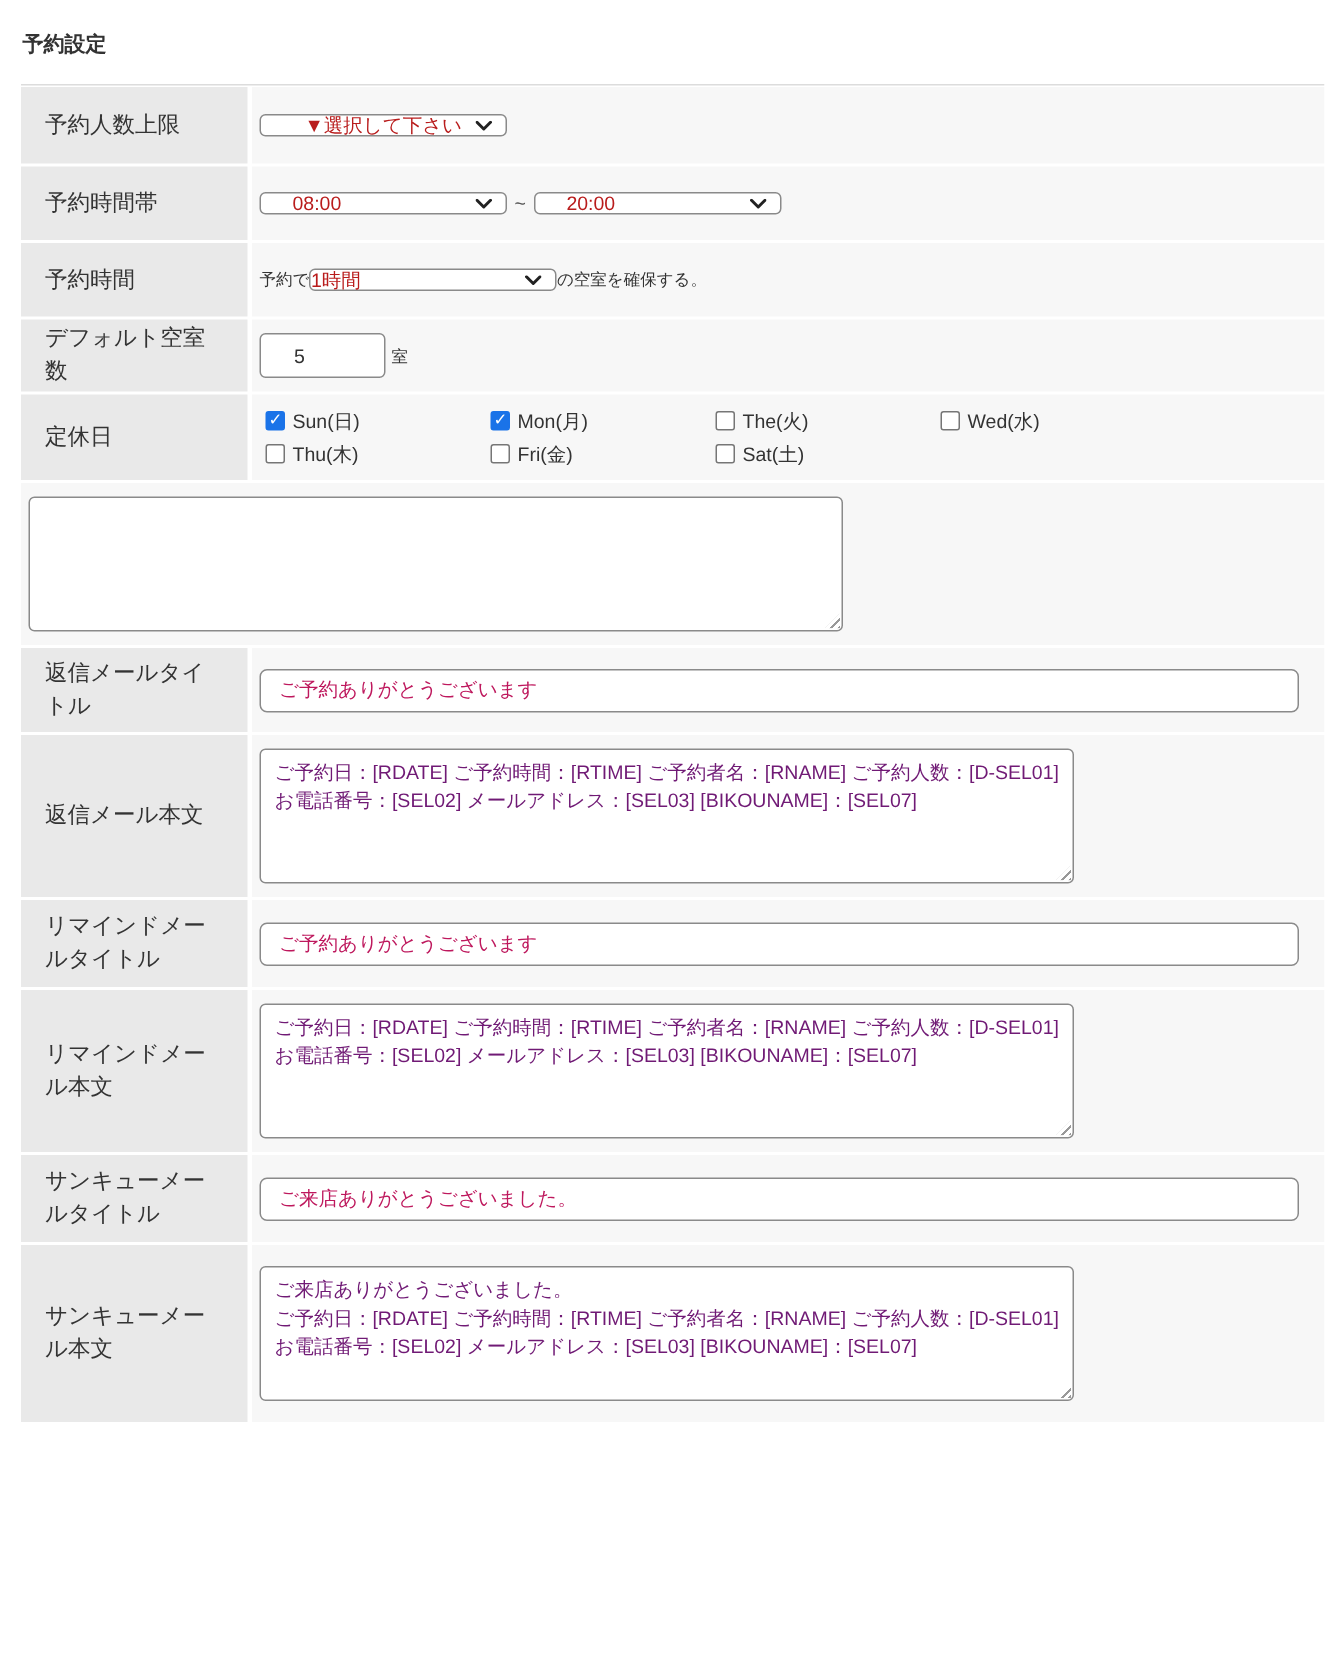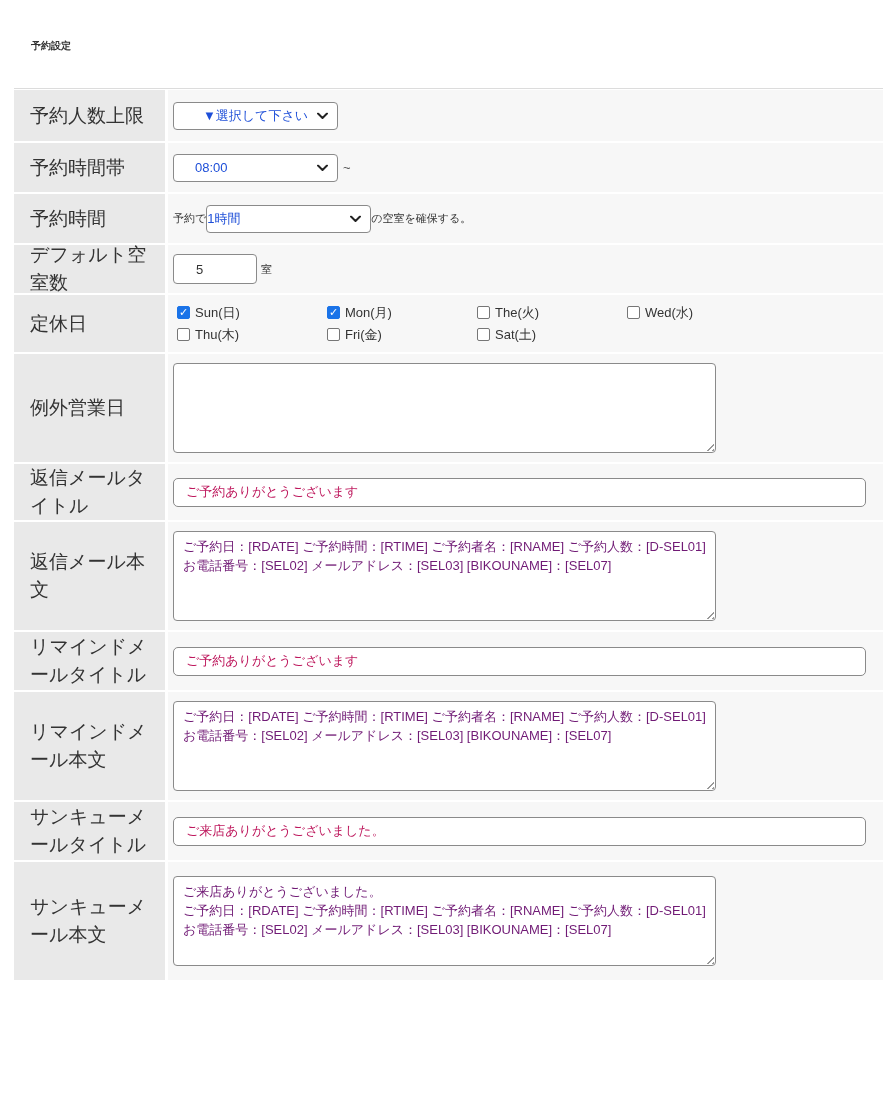--- a/index.html
+++ b/index.html
@@ -2,47 +2,47 @@
 <html><head>
 <meta charset="utf-8">
 <style>
   html,body{margin:0;padding:0;}
   body{
     width:883px;height:1107px;overflow:hidden;background:#fff;
     font-family:"Liberation Sans","DejaVu Sans",sans-serif;
     -webkit-font-smoothing:antialiased;
   }
   h1.page-title{
-    margin:16px;padding:22px 0 19px 15px;
-    font-size:10px;line-height:15px;font-weight:700;color:#333;
+    margin:0;padding:22px 0 19px 15px;
+    font-size:14px;line-height:15px;font-weight:700;color:#333;
   }
   .settings-table{margin-left:14px;border-top:1px solid #dcdcdc;}
   .row{display:flex;gap:3px;margin-top:2px;}
   .row:first-child{margin-top:1px;}
   .cell{box-sizing:border-box;}
   .label{
     width:151px;flex:none;background:#e9e9e9;
     display:flex;align-items:center;
-    padding:0 18px 0 16px;font-size:19px;line-height:1.45;color:#333;
+    padding:0 18px 0 16px;font-size:15px;line-height:1.45;color:#333;
     word-break:break-all;
   }
   .value{
     flex:1;background:#f7f7f7;display:flex;align-items:center;
     padding-left:5px;font-size:13px;color:#333;position:relative;
   }
   
   .r1{height:51px}.r2{height:49px}.r3{height:49px}.r4{height:49px}
   .r5{height:48px}.r6{height:57px}.r7{height:108px}.r8{height:110px}
   .r9{height:56px}.r10{height:108px}.r11{height:58px}.r12{height:108px}
   .r13{height:58px}.r14{height:118px}
   
   .sel{
     position:relative;display:flex;align-items:center;
-    height:28px;background:#fff;border:1px solid #8a8a8a;border-radius:4px;
-    box-sizing:border-box;font-size:13px;color:#1d4ed8;cursor:default;
+    height:15px;background:#fff;border:1px solid #8a8a8a;border-radius:4px;
+    box-sizing:border-box;font-size:13px;color:#b91c1c;cursor:default;
     flex:none;
   }
   .sel .chev{position:absolute;right:9px;top:50%;transform:translateY(-50%);}
   .w165{width:165px}
   .sel.center{justify-content:center;}
   .sel.pl20{padding-left:21px}
   .sel.pl14{padding-left:0}
   .tilde{margin:0 5px;color:#555;font-size:13px;}
   .inline-text{font-size:11px;color:#333;white-space:nowrap;}
   .num-input{
@@ -103,20 +103,26 @@
   <div class="row r2">
     <div class="cell label">予約時間帯</div>
     <div class="cell value">
       <div class="sel w165 pl20">
         <span>08:00</span>
         <svg class="chev" width="11" height="7" viewBox="0 0 11 7">
             <path d="M1 1 L5.5 5.5 L10 1" fill="none" stroke="#222" stroke-width="2" stroke-linecap="round" stroke-linejoin="round"></path>
           </svg>
       </div>
       <span class="tilde">~</span>
+      <div class="sel w165 pl20">
+        <span>20:00</span>
+        <svg class="chev" width="11" height="7" viewBox="0 0 11 7">
+            <path d="M1 1 L5.5 5.5 L10 1" fill="none" stroke="#222" stroke-width="2" stroke-linecap="round" stroke-linejoin="round"></path>
+          </svg>
+      </div>
     </div>
   </div>
 
   <div class="row r3">
     <div class="cell label">予約時間</div>
     <div class="cell value">
       <span class="inline-text">予約で</span>
       <div class="sel w165 pl14">
         <span>1時間</span>
         <svg class="chev" width="11" height="7" viewBox="0 0 11 7">
@@ -166,21 +172,20 @@
         </label>
         <label class="cb-item">
           <span class="cb"></span>
           <span>Sat(土)</span>
         </label>
       </div>
     </div>
   </div>
 
   <div class="row r7">
-    <div class="cell label">例外営業日</div>
     <div class="cell value">
       <div class="ta-wrap">
         <textarea class="ta" style=""></textarea>
         <span class="grip"></span>
       </div>
     </div>
   </div>
 
 
   <div class="row r9">

